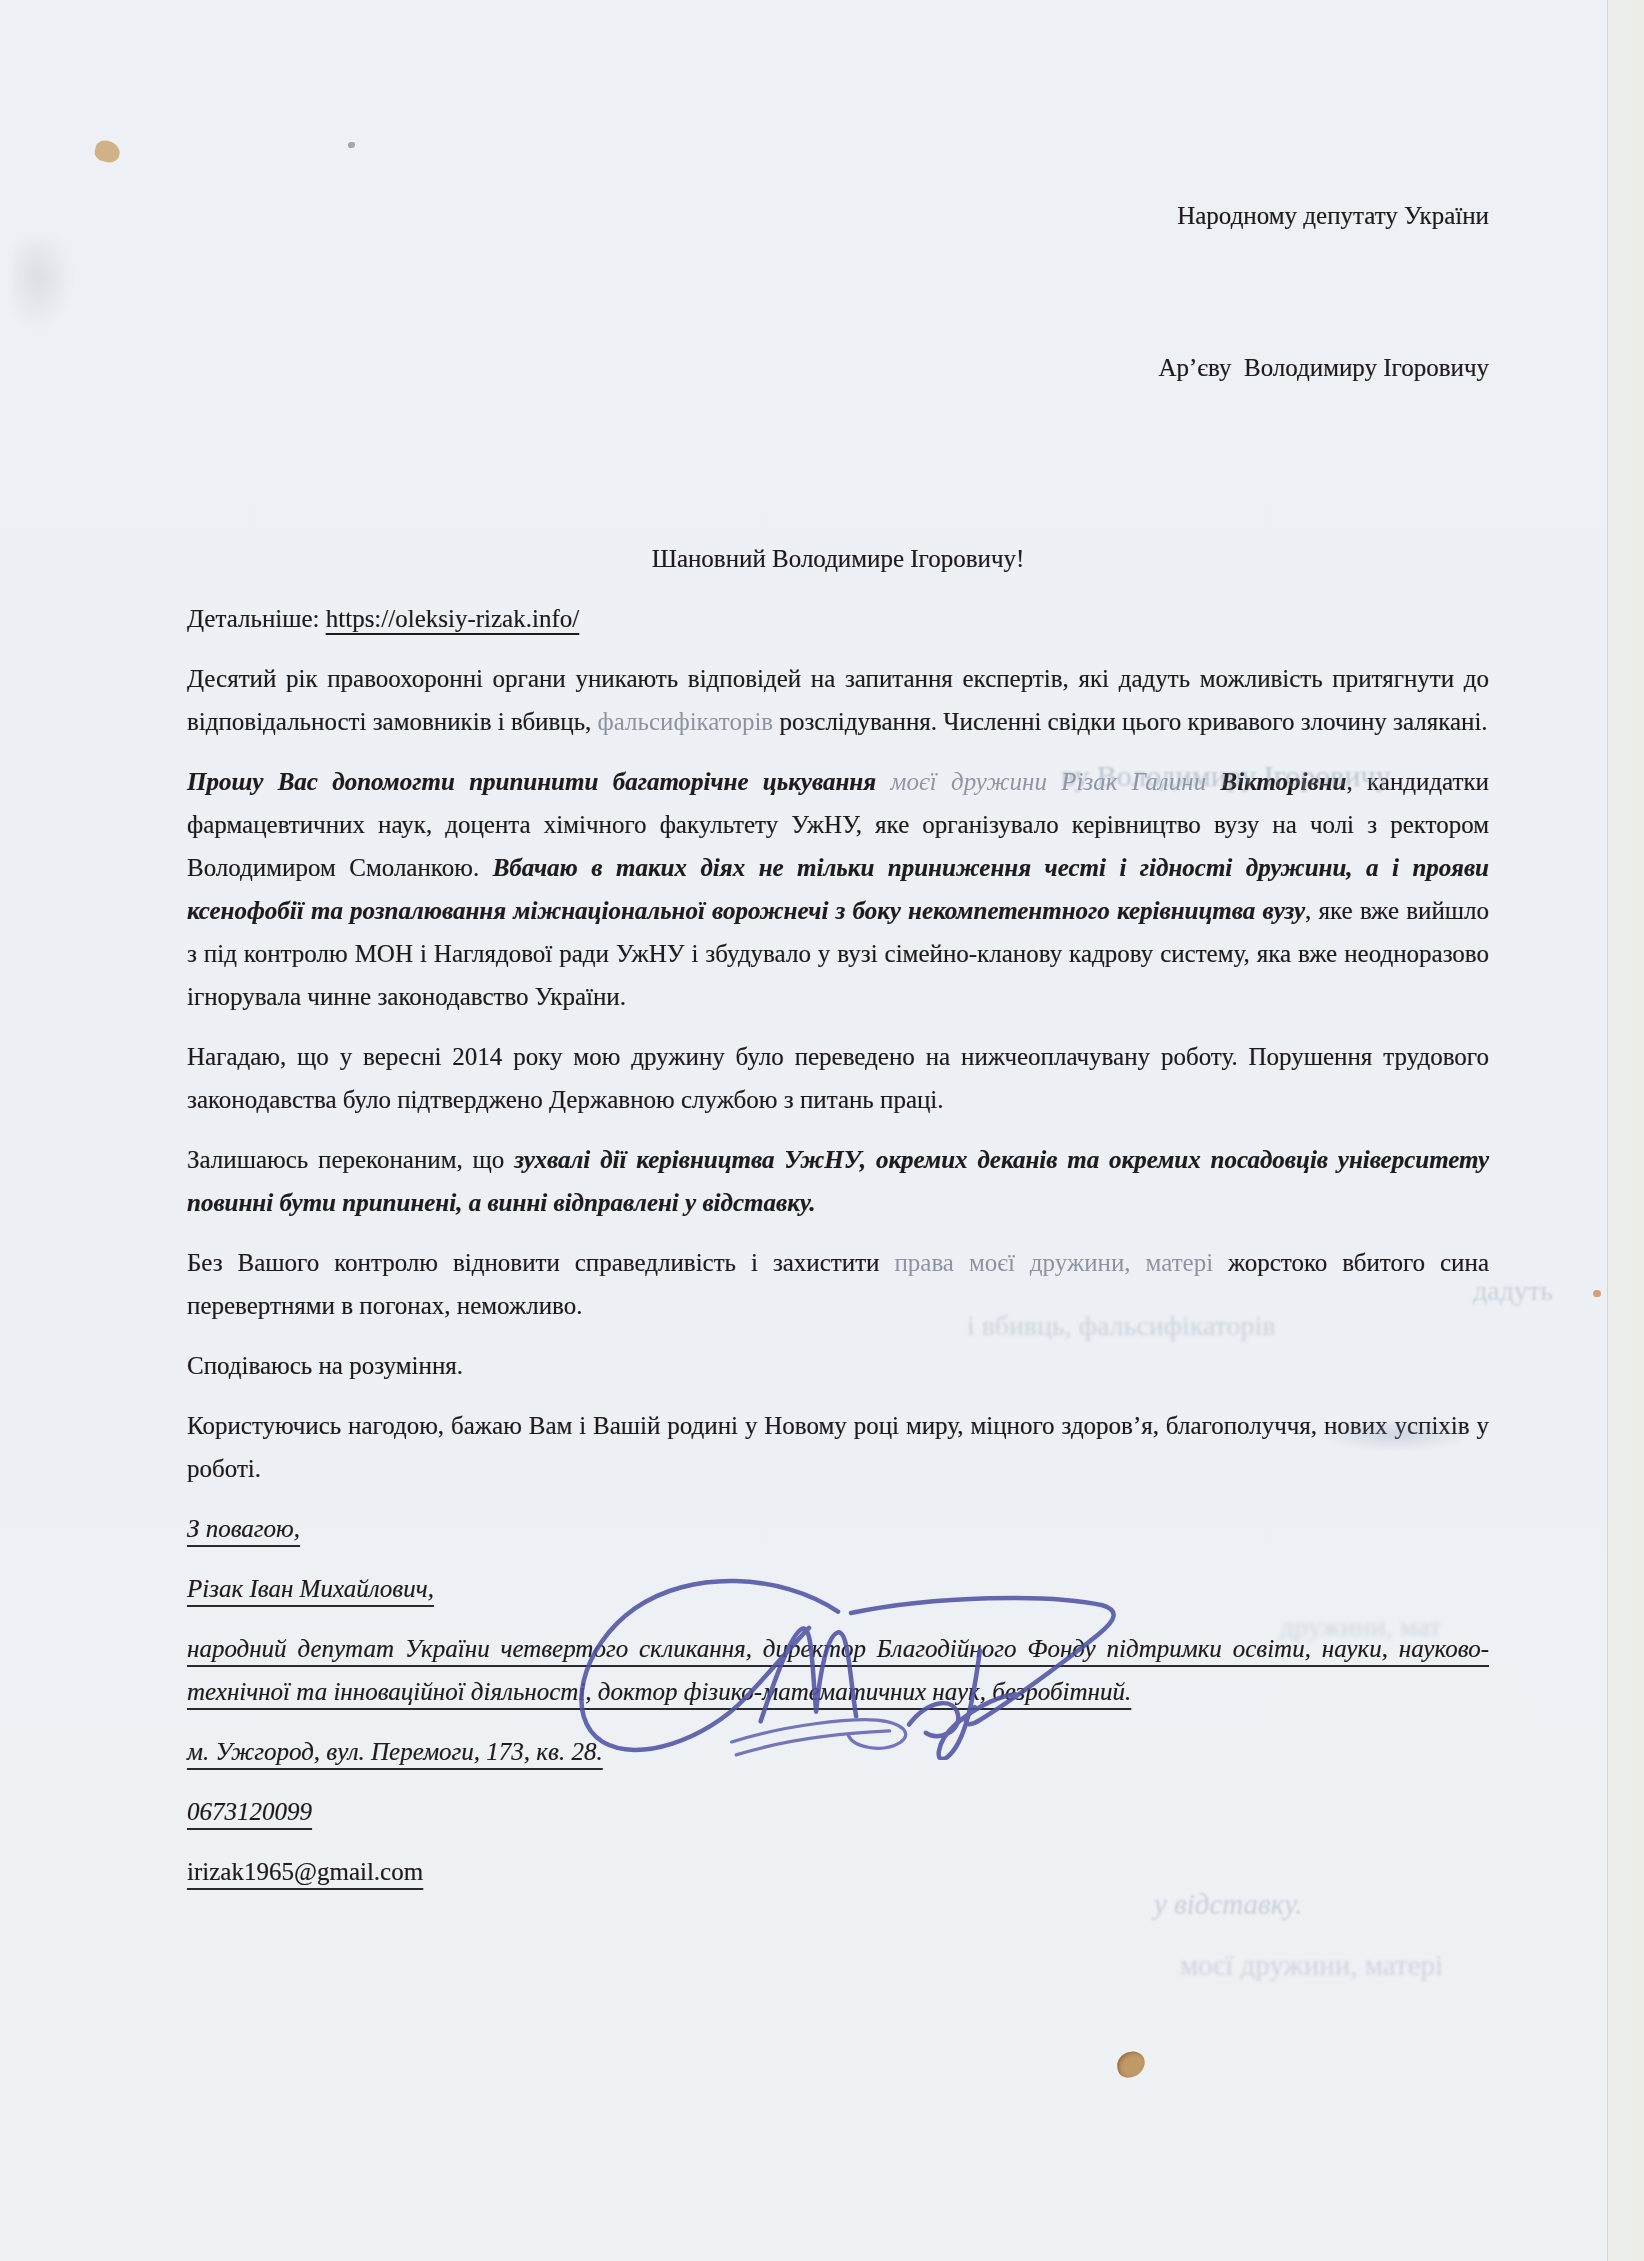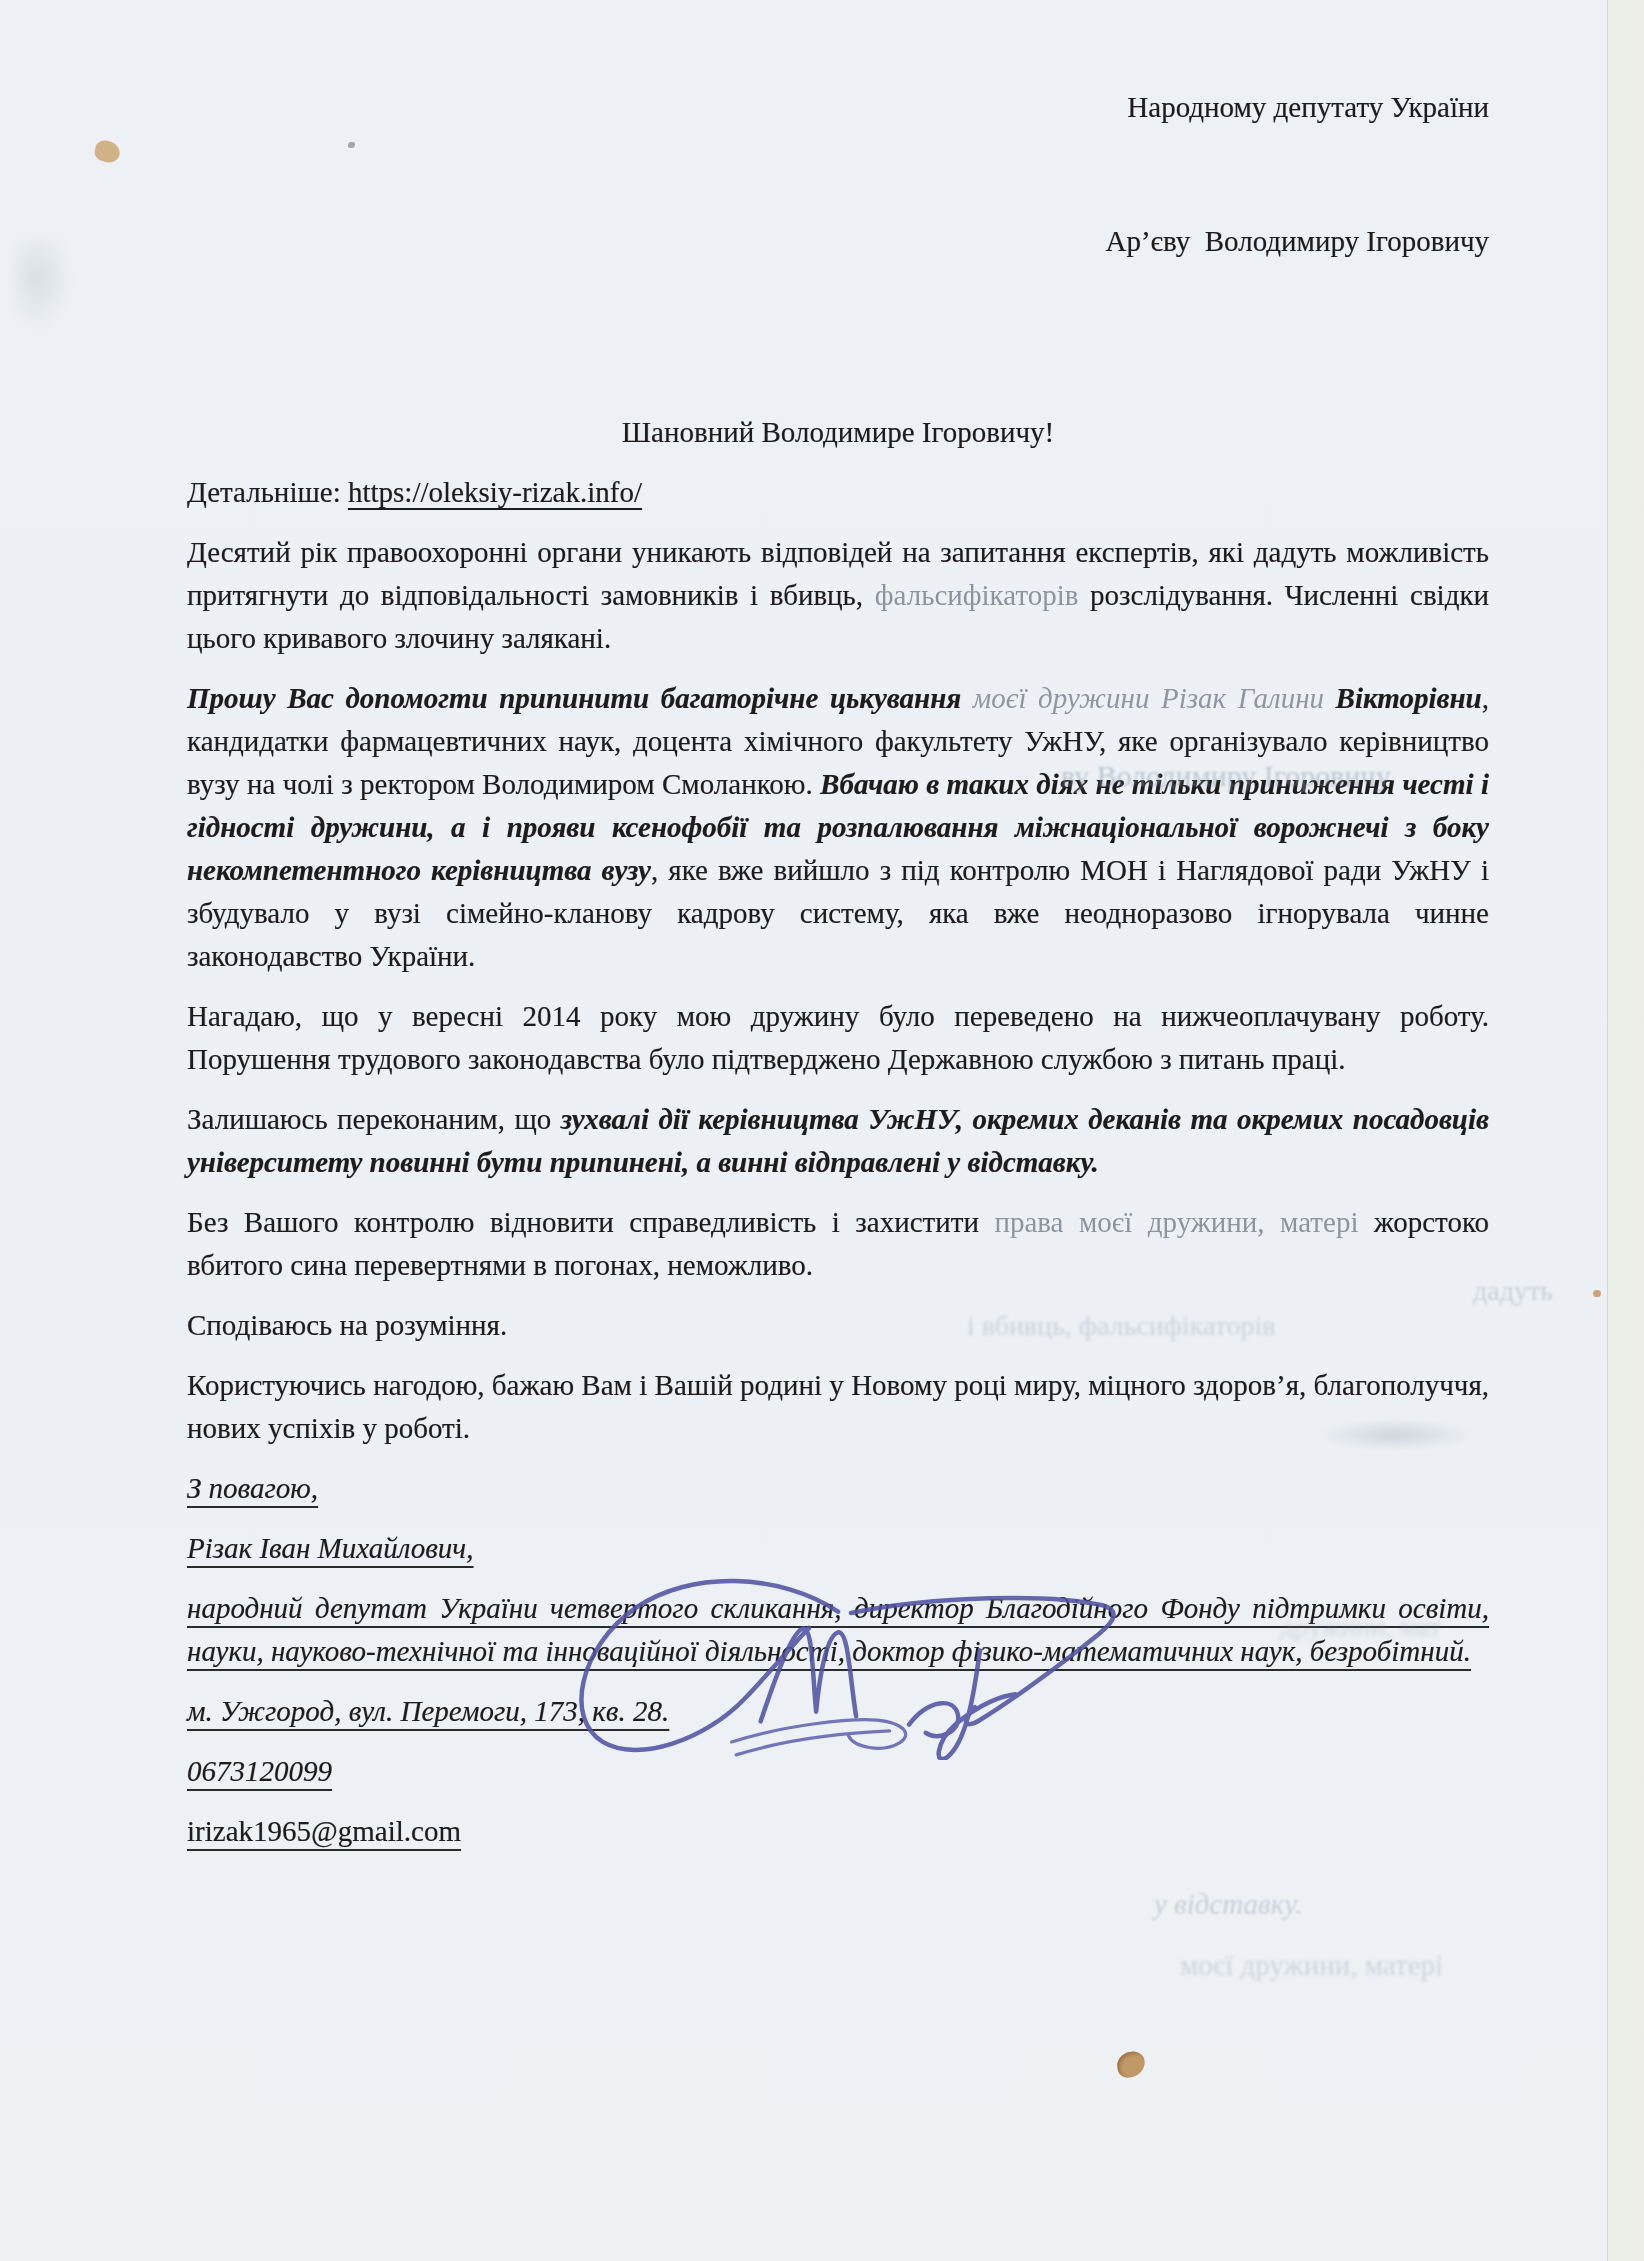--- a/index.html
+++ b/index.html
@@ -9,25 +9,26 @@
     font-family:"Liberation Serif","DejaVu Serif",serif;
   }
   .page{
     position:relative;width:1644px;height:2261px;overflow:hidden;
     background:linear-gradient(180deg,#edf1f5 0%,#ecf0f4 55%,#eef1f4 100%);
     color:#1c1c1e;
   }
   
   .content{
     position:absolute;left:187px;top:0;width:1302px;
-    font-size:29px;line-height:43px;
+    padding-top:108px;
+    font-size:25px;line-height:43px;
     text-shadow:0.4px 0 0 rgba(90,40,30,.28), -0.4px 0 0 rgba(30,60,110,.22);
   }
   .recipient{text-align:right;white-space:pre-wrap;}
-  .recipient .line2{margin-top:5px;}
+  .recipient .line2{margin-top:23px;}
   .salutation{margin-top:62px;text-align:center;}
   .para{margin:17px 0 0 0;}
   .para.justify{text-align:justify;}
   p{margin:0;}
   .seg-regular{}
   .seg-bold{font-weight:700;}
   .seg-bolditalic{font-weight:700;font-style:italic;}
   .seg-italic-faded{font-style:italic;color:#90959f;text-shadow:none;}
   .seg-faded{color:#8d939d;text-shadow:none;}
   .seg-link{text-decoration:underline;text-underline-offset:5.8px;text-decoration-thickness:1.9px;}

